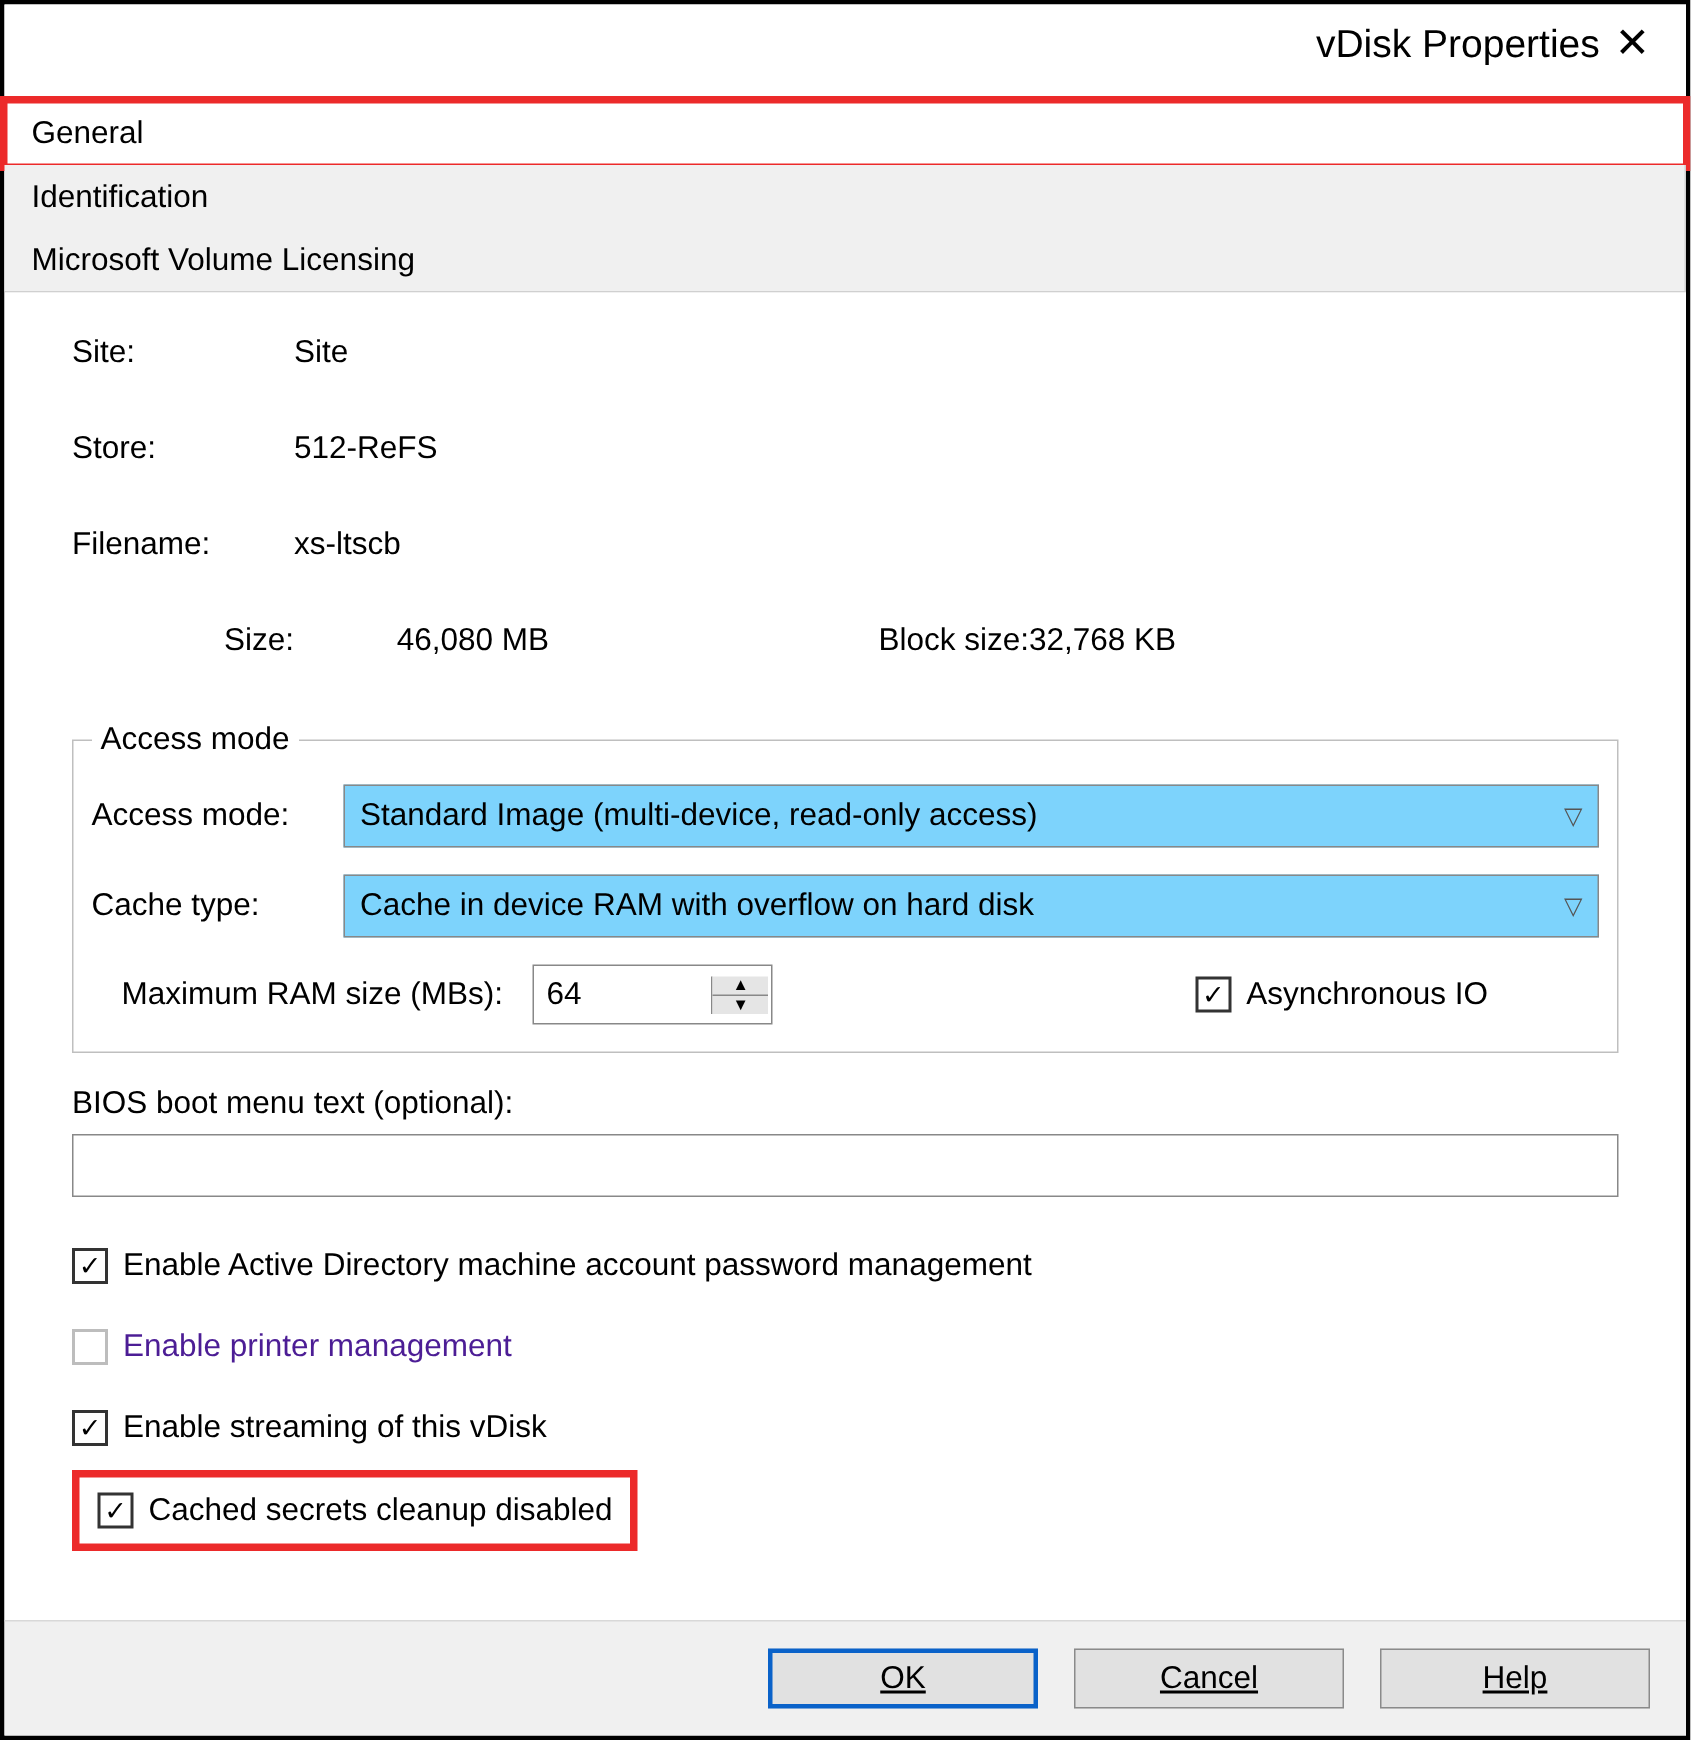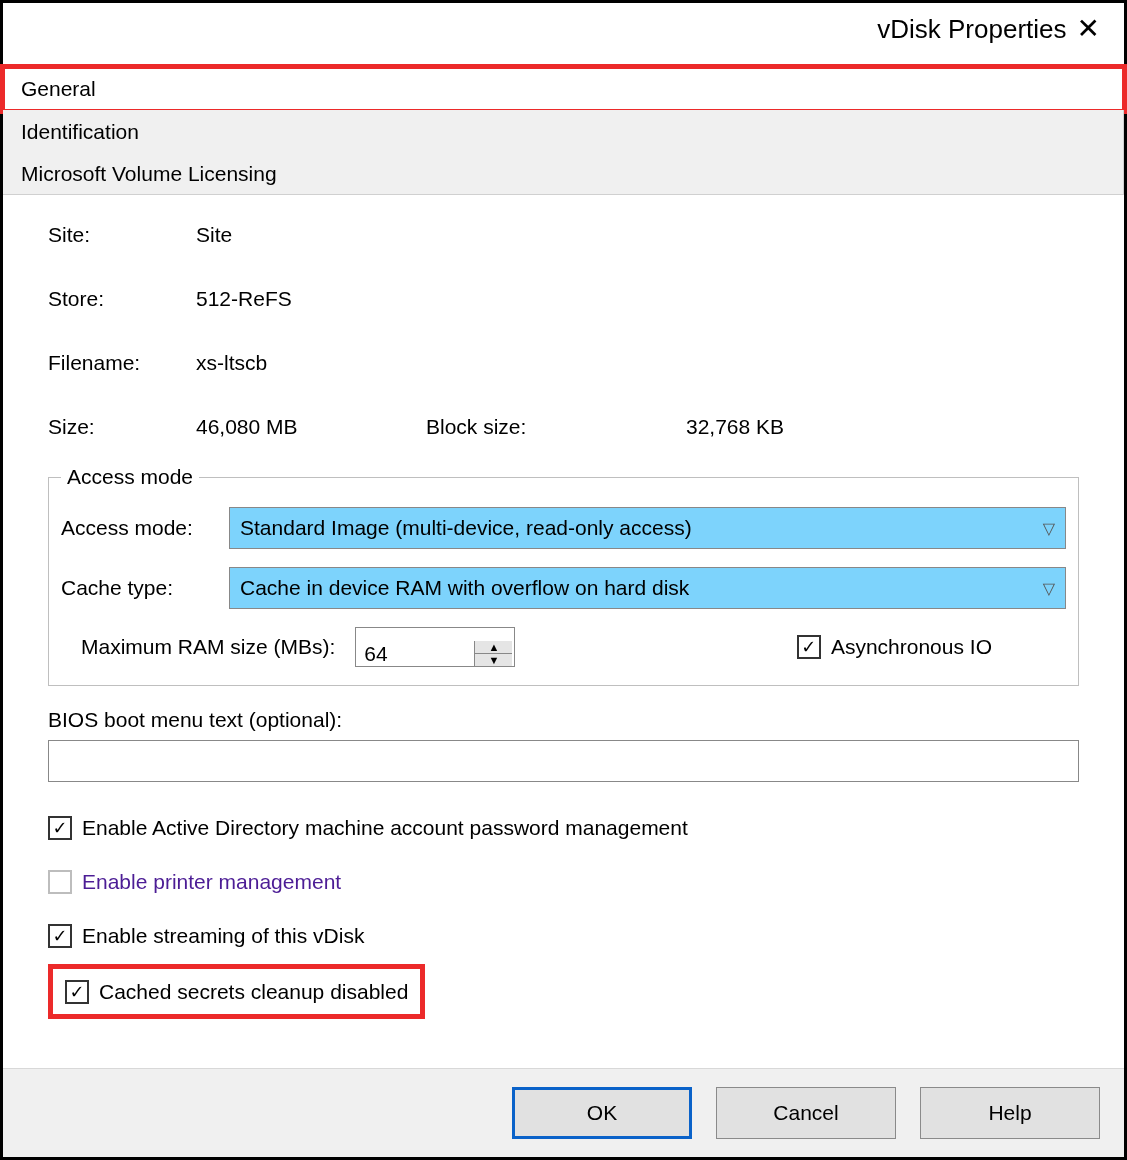--- a/index.html
+++ b/index.html
@@ -63,21 +63,21 @@
     flex: 1;
     padding: 28px 45px 10px 45px;
     background: #fff;
     overflow: hidden;
   }
   .inforow {
     display: flex;
     margin-bottom: 40px;
     font-size: 21px;
   }
-  .inforow.last { margin-bottom: 26px; }
+  .inforow.last { margin-bottom: 42px; text-align: right; }
   .inforow .lbl { width: 148px; }
   .inforow .val { }
   .inforow .lbl2 { width: 260px; margin-left: 60px;}
   .inforow .val2 { }
   fieldset.group {
     border: 1px solid #bfbfbf;
     margin: 0 0 22px 0;
     padding: 10px 12px 18px 12px;
   }
   fieldset.group legend {
@@ -105,21 +105,21 @@
   .chev { font-size: 16px; color: #555; }
   .ram-row {
     display: flex;
     align-items: center;
     margin-top: 6px;
     gap: 14px;
   }
   .ram-row .rlabel { margin-left: 20px; margin-right: 6px; }
   .spinner {
     display: flex;
-    align-items: flex-end;
+    align-items: center;
     border: 1px solid #888;
     height: 40px;
     width: 160px;
     background: #fff;
   }
   .spinner input {
     border: none;
     width: 118px;
     padding: 0 8px;
     font-size: 21px;
@@ -183,28 +183,29 @@
   .footer {
     background: #f0f0f0;
     border-top: 1px solid #d8d8d8;
     padding: 18px 24px;
     display: flex;
     justify-content: flex-end;
     gap: 24px;
   }
   .btn {
     width: 180px;
-    height: 52px;
+    height: 40px;
     border: 1px solid #8a8a8a;
     background: #e1e1e1;
     display: flex;
     align-items: center;
     justify-content: center;
     font-size: 21px;
     cursor: default;
+    text-decoration: underline;
   }
   .btn.primary {
     border: 3px solid #0a62c9;
   }
 </style>
 </head>
 <body>
 
 <div class="window">
 

